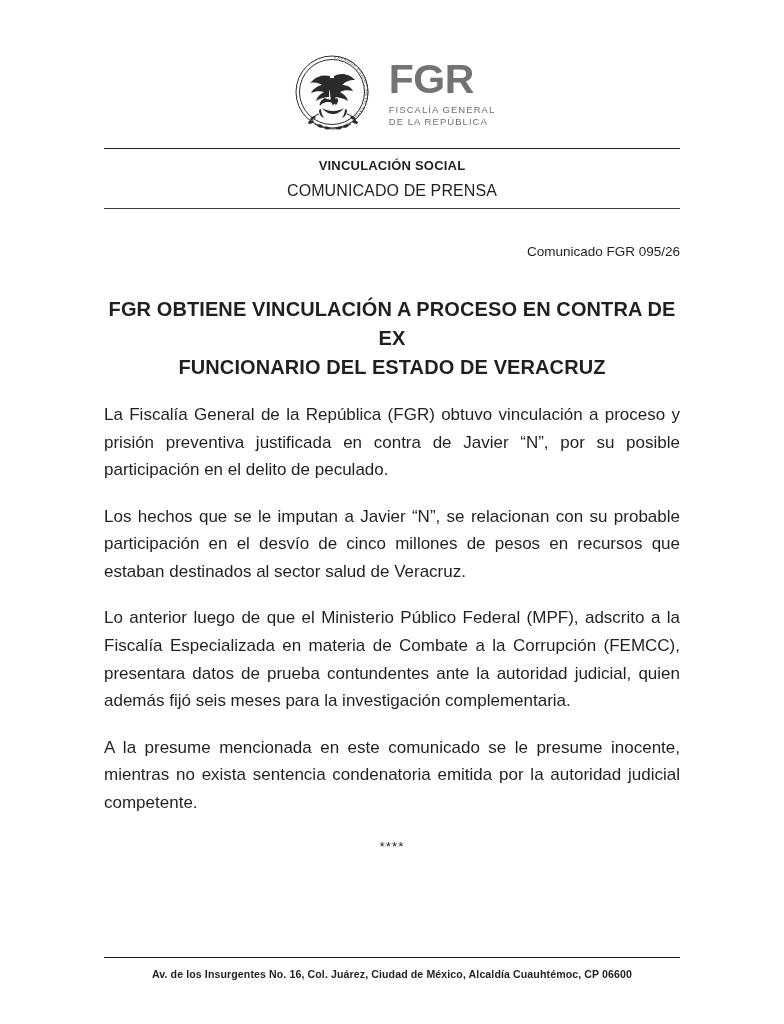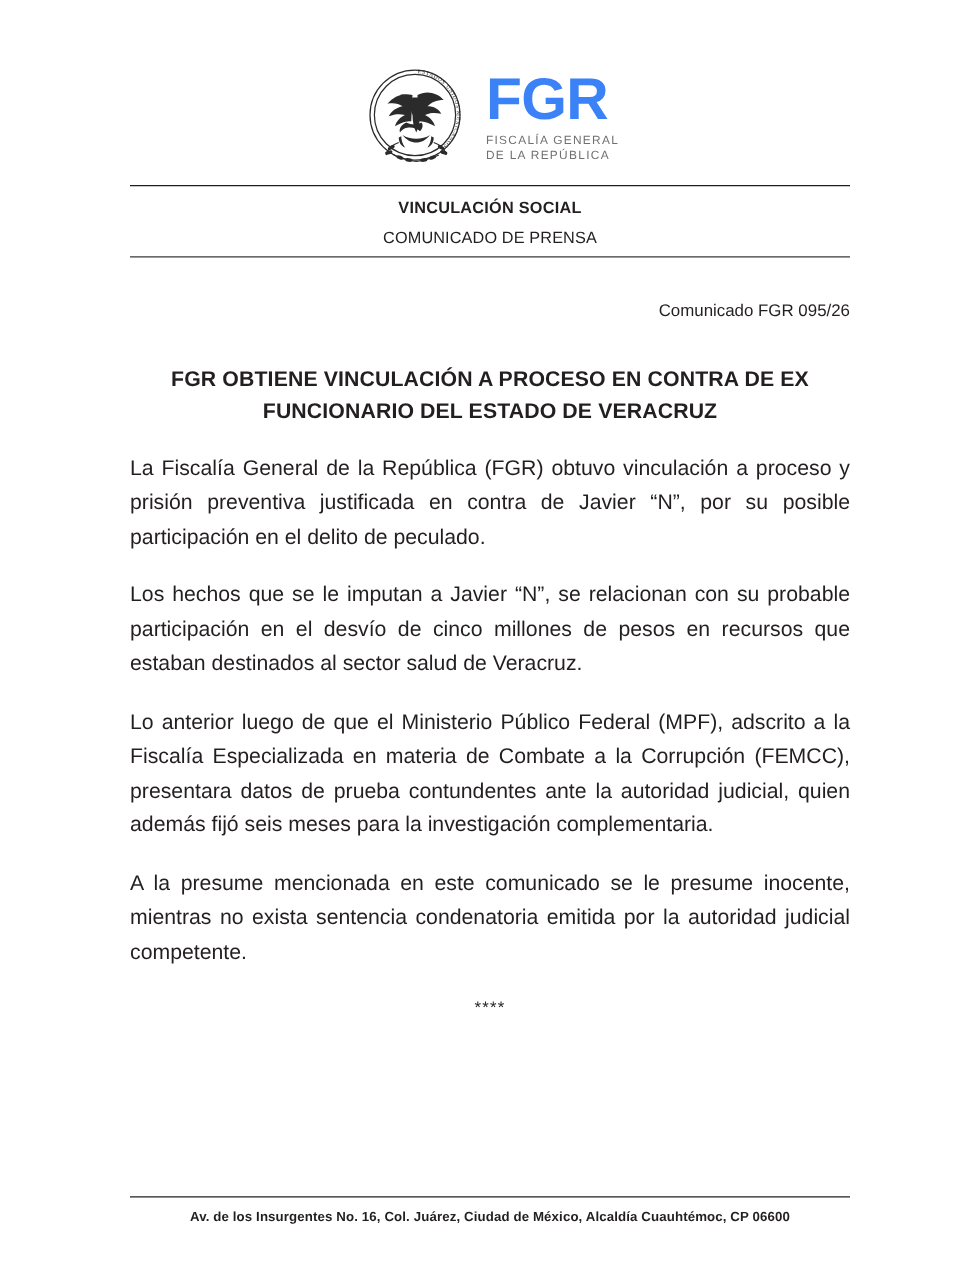--- a/index.html
+++ b/index.html
@@ -42,24 +42,24 @@
 
   .logo-text {
     display: flex;
     flex-direction: column;
     justify-content: center;
     padding-bottom: 2px;
   }
   .logo-fgr {
     font-family: "Liberation Sans", sans-serif;
     font-weight: bold;
-    font-size: 47px;
+    font-size: 41px;
     letter-spacing: -0.5px;
     line-height: 0.95;
-    color: #3b82f6;
+    color: #737373;
   }
   .logo-sub {
     font-family: "Liberation Sans", sans-serif;
     font-size: 9.5px;
     letter-spacing: 1.05px;
     line-height: 1.28;
     color: #6f7072;
     margin-top: 5px;
     text-transform: uppercase;
   }
@@ -80,42 +80,42 @@
     text-align: center;
     padding: 9px 0 8px 0;
   }
   .banner .cs {
     font-weight: bold;
     font-size: 13px;
     letter-spacing: 0.2px;
     margin-bottom: 9px;
   }
   .banner .cp {
-    font-size: 13px;
+    font-size: 16px;
     letter-spacing: 0.1px;
   }
 
   
   .meta {
     width: 576px;
     margin: 12px auto;
     text-align: right;
     padding-top: 20px;
     font-size: 13.5px;
     line-height: 1.65;
   }
 
   
   .doc-title {
     width: 576px;
     margin: 0 auto;
     padding-top: 20px;
     text-align: center;
     font-weight: bold;
-    font-size: 17px;
+    font-size: 20px;
     line-height: 1.45;
     letter-spacing: 0.1px;
   }
 
   
   .body-copy {
     width: 576px;
     margin: 0 auto;
     padding-top: 19px;
   }

